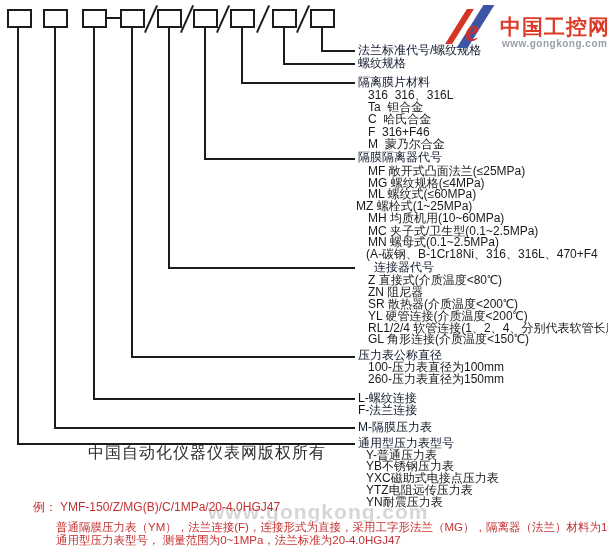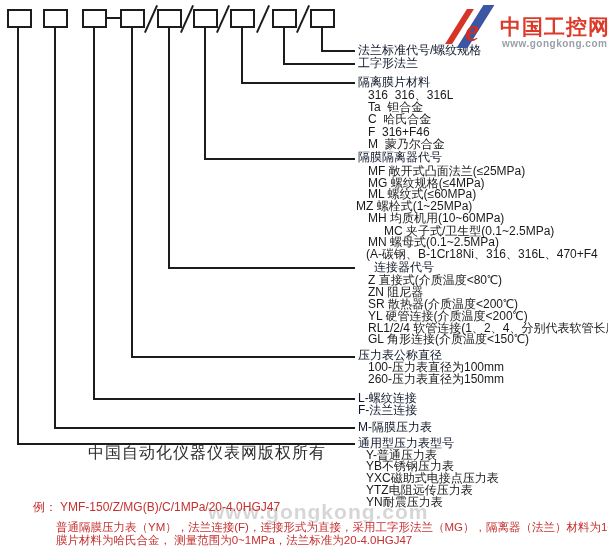--- a/index.html
+++ b/index.html
@@ -65,36 +65,36 @@
 <div class="vline" style="left:241px; top:28px; height:56px"></div>
 <div class="hline" style="left:241px; top:82px;  width:114px"></div>
 
 <div class="vline" style="left:283px; top:28px; height:37px"></div>
 <div class="hline" style="left:283px; top:63px;  width:72px"></div>
 
 <div class="vline" style="left:321px; top:28px; height:24px"></div>
 <div class="hline" style="left:321px; top:50px;  width:34px"></div>
 
 <div class="lbl" style="left:358px; top:44px">法兰标准代号/螺纹规格</div>
-<div class="lbl" style="left:358px; top:57px">工字形法兰</div>
+<div class="lbl" style="left:358px; top:57px">螺纹规格</div>
 
 <div class="lbl" style="left:358px; top:76px">隔离膜片材料</div>
 <div class="sub" style="left:368px; top:89px">316  316、316L</div>
 <div class="sub" style="left:368px; top:101px">Ta  钽合金</div>
 <div class="sub" style="left:368px; top:113px">C  哈氏合金</div>
 <div class="sub" style="left:368px; top:126px">F  316+F46</div>
 <div class="sub" style="left:368px; top:138px">M  蒙乃尔合金</div>
 
 <div class="lbl" style="left:358px; top:151px">隔膜隔离器代号</div>
 <div class="sub" style="left:368px; top:165px">MF 敞开式凸面法兰(≤25MPa)</div>
 <div class="sub" style="left:368px; top:177px">MG 螺纹规格(≤4MPa)</div>
 <div class="sub" style="left:368px; top:188px">ML 螺纹式(≤60MPa)</div>
 <div class="sub" style="left:356px; top:200px">MZ 螺栓式(1~25MPa)</div>
 <div class="sub" style="left:368px; top:212px">MH 均质机用(10~60MPa)</div>
-<div class="sub" style="left:384px; top:225px">MC 夹子式/卫生型(0.1~2.5MPa)</div>
+<div class="sub" style="left:368px; top:225px">MC 夹子式/卫生型(0.1~2.5MPa)</div>
 <div class="sub" style="left:368px; top:236px">MN 螺母式(0.1~2.5MPa)</div>
 <div class="sub" style="left:366px; top:248px">(A-碳钢、B-1Cr18Ni、316、316L、470+F4</div>
 
 <div class="lbl" style="left:374px; top:261px">连接器代号</div>
 <div class="sub" style="left:368px; top:274px">Z 直接式(介质温度&lt;80℃)</div>
 <div class="sub" style="left:368px; top:286px">ZN 阻尼器</div>
 <div class="sub" style="left:368px; top:298px">SR 散热器(介质温度&lt;200℃)</div>
 <div class="sub" style="left:368px; top:310px">YL 硬管连接(介质温度&lt;200℃)</div>
 <div class="sub" style="left:368px; top:322px">RL1/2/4 软管连接(1、2、4、分别代表软管长度m)</div>
 <div class="sub" style="left:368px; top:333px">GL 角形连接(介质温度&lt;150℃)</div>
@@ -114,21 +114,21 @@
 <div class="sub" style="left:366px; top:484px">YTZ电阻远传压力表</div>
 <div class="sub" style="left:366px; top:496px">YN耐震压力表</div>
 
 <div class="copyright">中国自动化仪器仪表网版权所有</div>
 
 <div class="watermark">www.gongkong.com</div>
 
 <div class="redline" style="left:33px; top:501px; font-size:12px">例：</div>
 <div class="redline" style="left:60px; top:501px; font-size:12px">YMF-150/Z/MG(B)/C/1MPa/20-4.0HGJ47</div>
 <div class="redline" style="left:56px; top:521px">普通隔膜压力表（YM），法兰连接(F)，连接形式为直接，采用工字形法兰（MG），隔离器（法兰）材料为1Cr18Ni，</div>
-<div class="redline" style="left:56px; top:534px">膜片材料为哈氏合金， 测量范围为0~1MPa，法兰标准为20-4.0HGJ47</div>
+<div class="redline" style="left:56px; top:534px">通用型压力表型号， 测量范围为0~1MPa，法兰标准为20-4.0HGJ47</div>
 
 <div class="logo">
   <div class="bar-red"></div>
   <div class="bar-blue"></div>
   <div class="mark-e">e</div>
   <div class="brand">中国工控网</div>
   <div class="url">www.gongkong.com</div>
 </div>
 
 </body></html>

